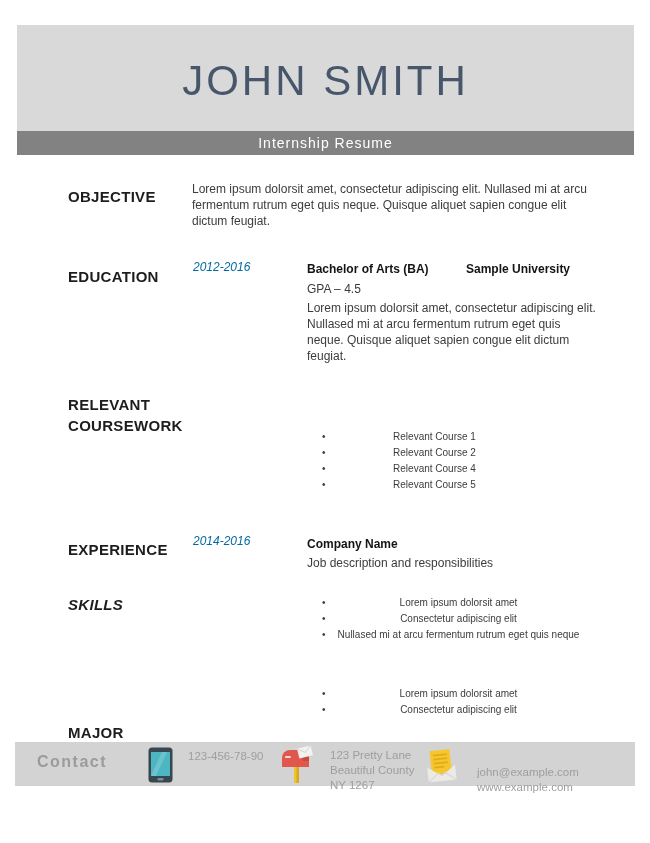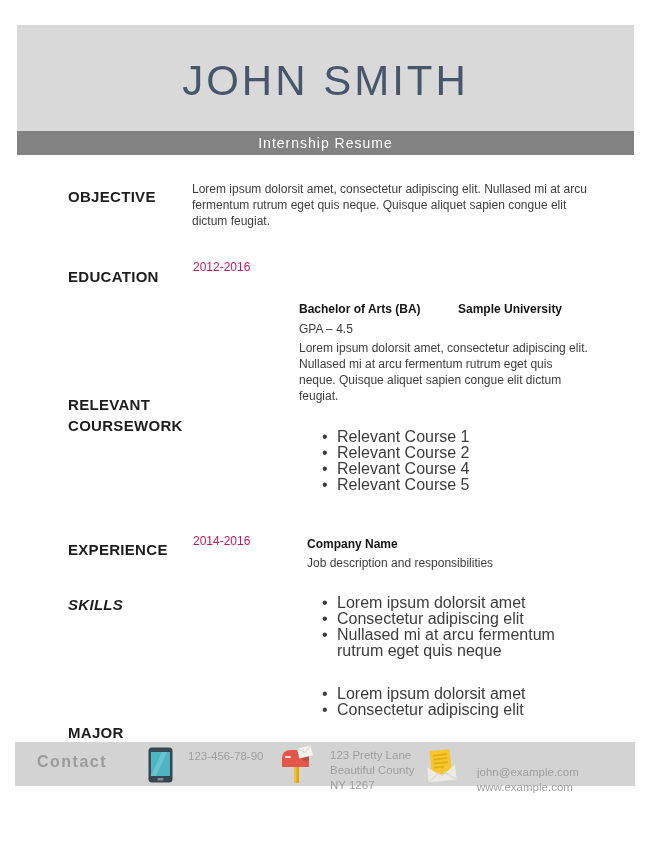--- a/index.html
+++ b/index.html
@@ -50,49 +50,51 @@
     font-size: 15px;
     font-weight: bold;
     color: #1d1d1d;
     letter-spacing: 0.3px;
     line-height: 21px;
   }
   .date {
     position: absolute;
     left: 193px;
     font-size: 12px;
-    color: #be185d;
+    color: #0369a1;
+    font-style: italic;
   }
   .body-text {
     font-size: 12px;
     color: #3c3c3c;
     line-height: 16px;
   }
   .bold-line { font-size: 12px; font-weight: bold; color: #141414; }
 
   .bullet-list { list-style: none; }
   .bullet-list li {
     position: relative;
     padding-left: 15px;
-    font-size: 16px;
+    font-size: 10px;
     color: #3c3c3c;
     line-height: 16px;
+    text-align: center;
   }
   .bullet-list li::before {
     content: "\2022";
     position: absolute;
     left: 0; top: 0;
     color: #3c3c3c;
   }
 
   
   .objective-text { position: absolute; left: 192px; top: 181px; width: 402px; }
 
   
-  .edu-block { position: absolute; left: 299px; top: 262px; width: 290px; margin-top: 40px; }
+  .edu-block { position: absolute; left: 307px; top: 262px; width: 290px; }
   .edu-degree-row { position: relative; height: 19px; }
   .edu-degree { position: absolute; left: 0; top: 0; }
   .edu-school { position: absolute; left: 159px; top: 0; }
   .edu-gpa { font-size: 12px; color: #3c3c3c; line-height: 17px; margin-bottom: 2px; }
 
   
   .coursework-heading { width: 135px; }
   .course-list { position: absolute; left: 322px; top: 429px; width: 210px; }
 
   

